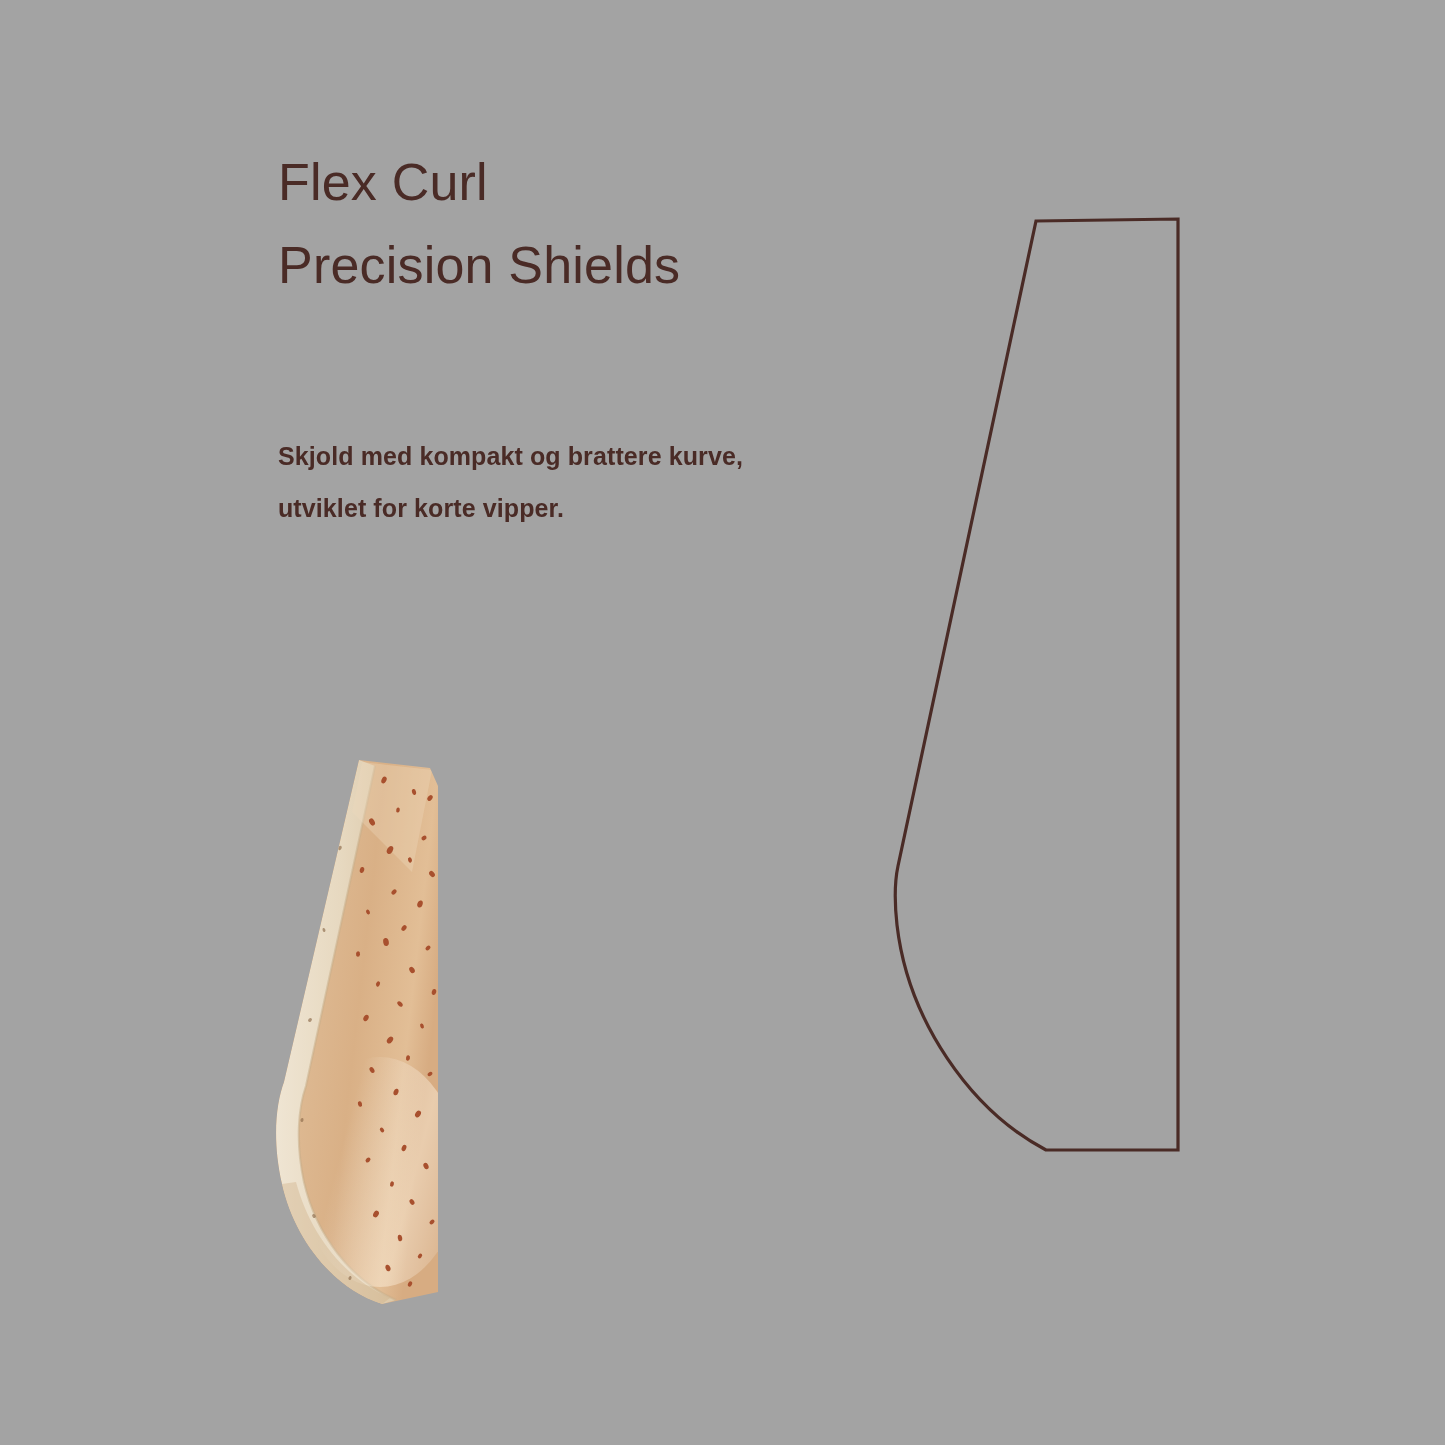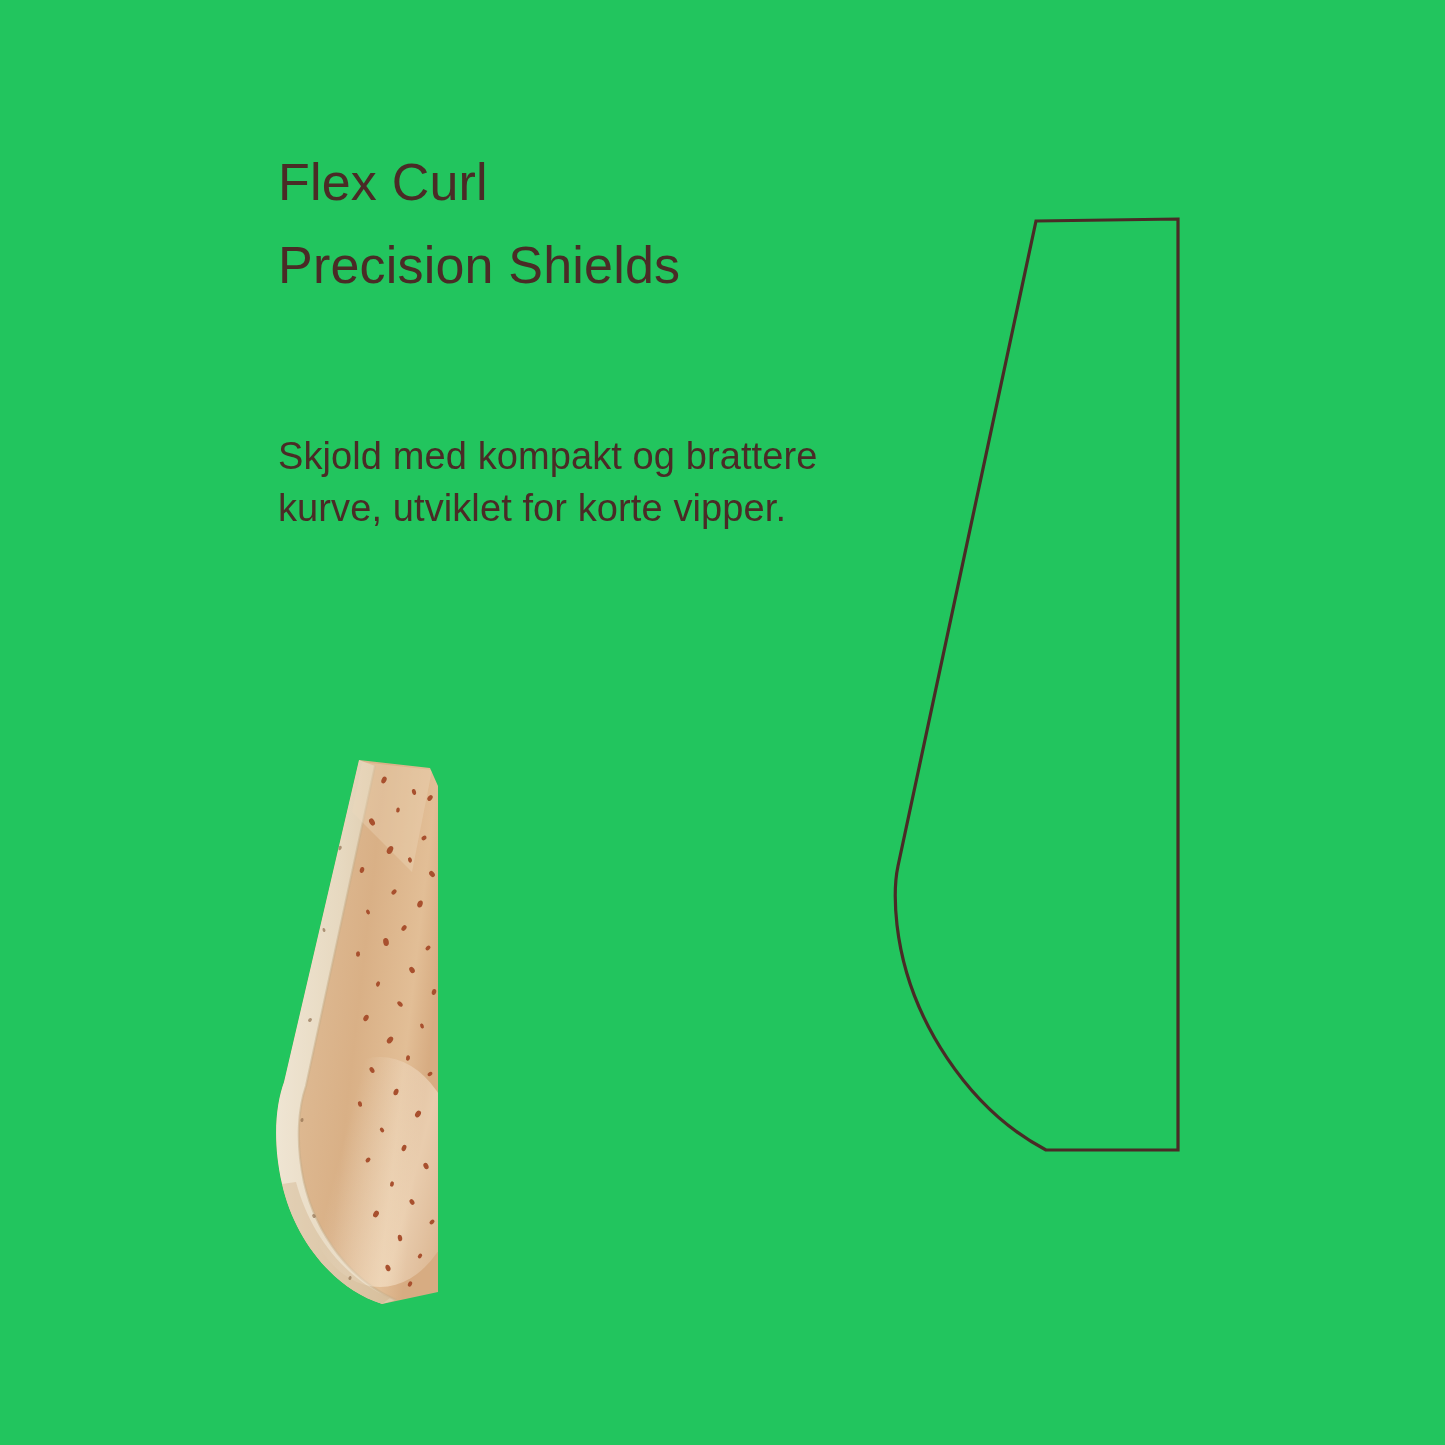--- a/index.html
+++ b/index.html
@@ -7,21 +7,21 @@
     padding: 0;
   }
   body {
     font-family: "Liberation Sans", sans-serif;
     background: #F7F1ED;
   }
   #canvas {
     position: relative;
     width: 1445px;
     height: 1445px;
-    background: #22c55e;
+    background: #a3a3a3;
     overflow: hidden;
   }
 
   
   .headline {
     position: absolute;
     left: 278px;
     top: 141px;
     width: 620px;
     font-size: 52px;
@@ -29,22 +29,22 @@
     line-height: 83px;
     letter-spacing: 0.2px;
     color: #4A2B26;
     white-space: pre-line;
   }
   .body-copy {
     position: absolute;
     left: 278px;
     top: 430px;
     width: 540px;
-    font-size: 38px;
-    font-weight: 400;
+    font-size: 25px;
+    font-weight: 700;
     line-height: 52px;
     letter-spacing: 0.1px;
     color: #4A2B26;
   }
 
   
   .outline-figure {
     position: absolute;
     left: 850px;
     top: 180px;

